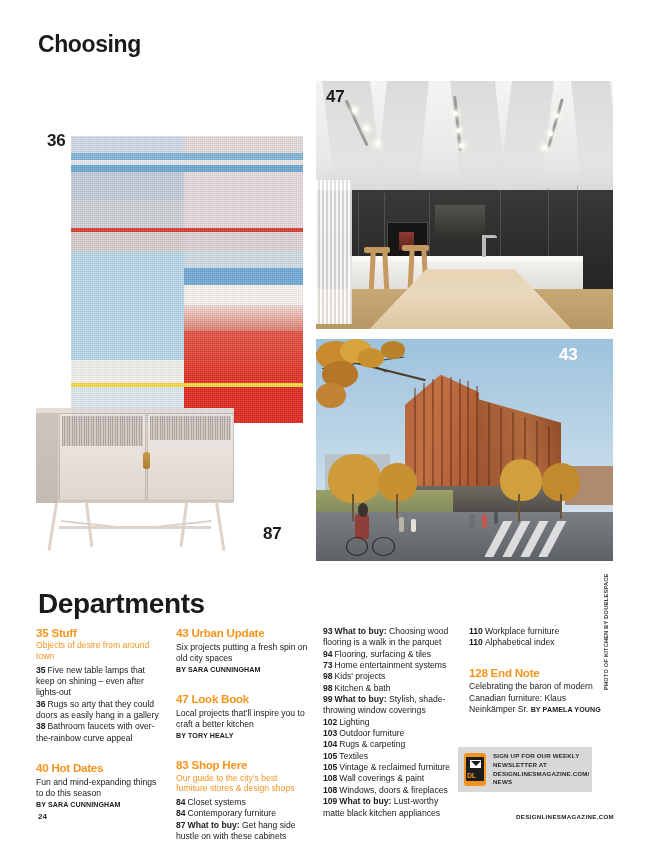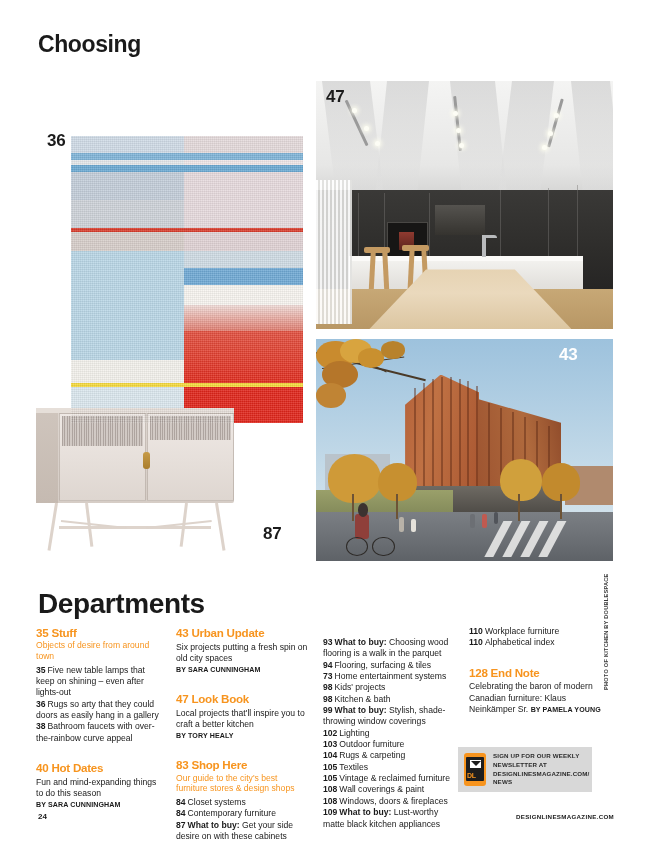--- a/index.html
+++ b/index.html
@@ -352,21 +352,21 @@
     list-style: none;
     margin: 3px 0 0 0;
     padding: 0;
     font-size: 8.6px;
     line-height: 1.32;
   }
   ul.entries li { margin: 0; }
   ul.entries .pg { font-weight: bold; margin-right: 2px; }
   ul.entries .lead { font-weight: bold; }
 
-  .col-3 ul.entries { margin-top: 11px; }
+  .col-3 ul.entries { margin-top: 0; }
   .col-4 ul.entries { margin-top: 0; }
 
   
   .ad {
     position: absolute;
     left: 458px;
     top: 747px;
     width: 134px;
     height: 45px;
     background: #d8d8d8;
@@ -680,21 +680,21 @@
     </div>
 
     <div class="sec" style="margin-top:17px;">
       <div class="sec-head">
         <span class="num">83</span><span>Shop Here</span>
       </div>
       <div class="sec-sub-orange">Our guide to the city's best furniture stores &amp; design shops</div>
       <ul class="entries">
         <li><span class="pg">84</span><span>Closet systems</span></li>
         <li><span class="pg">84</span><span>Contemporary furniture</span></li>
-        <li><span class="pg">87</span><span class="lead">What to buy:</span> <span>Get your side desire on with these cabinets</span></li>
+        <li><span class="pg">87</span><span class="lead">What to buy:</span> <span>Get hang side hustle on with these cabinets</span></li>
 
       </ul>
     </div>
   </div>
 
   <div class="col col-3">
     <ul class="entries">
       <li><span class="pg">93</span><span class="lead">What to buy:</span> <span>Choosing wood flooring is a walk in the parquet</span></li>
       <li><span class="pg">94</span><span>Flooring, surfacing &amp; tiles</span></li>
       <li><span class="pg">73</span><span>Home entertainment systems</span></li>

